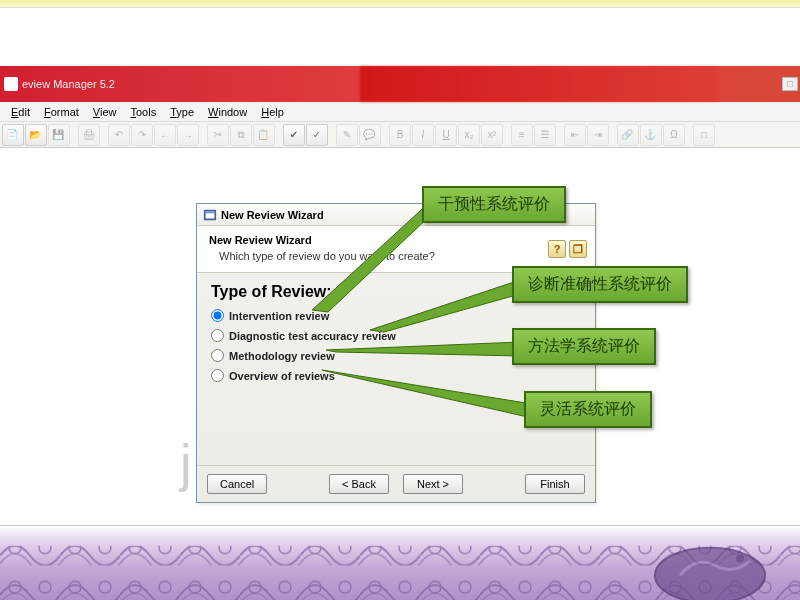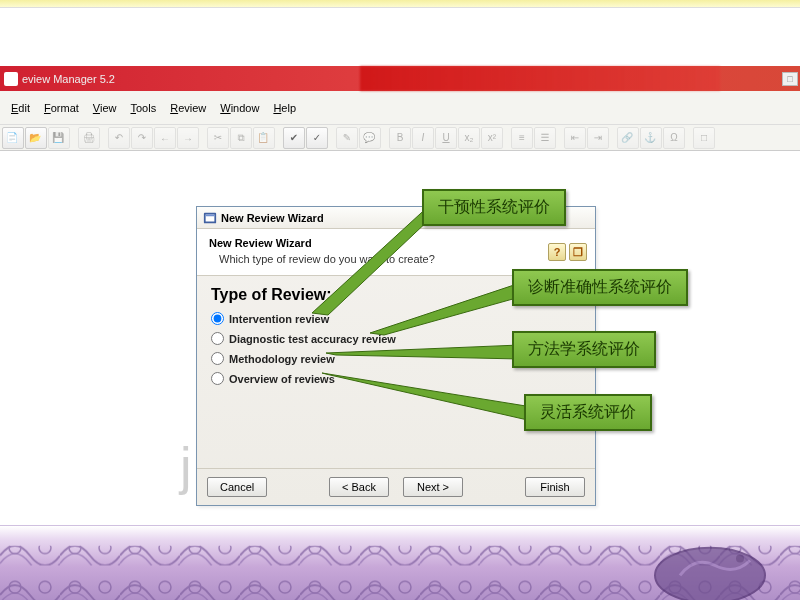--- a/index.html
+++ b/index.html
@@ -1,27 +1,27 @@
 <!DOCTYPE html>
 <html><head>
 <meta charset="utf-8">
 <style>
   * { box-sizing: border-box; margin: 0; padding: 0; }
   body { width: 800px; height: 600px; font-family: Tahoma, Arial, sans-serif; font-size: 11px; background: #fff; position: relative; overflow: hidden; }
   
   .top-yellow { height: 8px; background: linear-gradient(#f5f0a0, #fdfbd0); border-bottom: 1px solid #ddd; }
   .whitespace-top { height: 58px; background: #fff; }
   
-  .titlebar { background: linear-gradient(90deg, #d02030 0%, #e04040 50%, #d84838 100%); color: #fff; height: 25px; display: flex; align-items: center; padding: 0 4px; font-size: 11px; position: relative; }
+  .titlebar { background: linear-gradient(90deg, #d02030 0%, #e04040 50%, #d84838 100%); color: #fff; height: 36px; display: flex; align-items: center; padding: 0 4px; font-size: 11px; position: relative; }
   .titlebar .icon { width: 14px; height: 14px; background: #fff; border-radius: 2px; margin-right: 4px; }
   .titlebar .title { color: #eee; }
   .titlebar .red-center { position: absolute; left: 45%; width: 45%; height: 100%; background: linear-gradient(90deg, rgba(200,0,0,0.6), rgba(230,50,50,0.4)); filter: blur(1px); }
   .titlebar .close { position: absolute; right: 2px; width: 16px; height: 14px; display: flex; align-items: center; justify-content: center; color: #888; background: #f0f0f0; border: 1px solid #bbb; font-size: 9px; }
   
-  .menubar { background: #f4f4f0; border-bottom: 1px solid #ddd; height: 34px; display: flex; align-items: center; padding: 0 4px; }
+  .menubar { background: #f4f4f0; border-bottom: 1px solid #ddd; height: 20px; display: flex; align-items: center; padding: 0 4px; }
   .menubar span { padding: 2px 7px; }
   .menubar span:first-letter { text-decoration: underline; }
   
   .toolbar { background: #f4f4f0; border-bottom: 1px solid #ccc; height: 26px; display: flex; align-items: center; padding: 0 2px; gap: 1px; }
   .tbtn { width: 22px; height: 22px; border: 1px solid #ccc; background: linear-gradient(#fdfdfd,#ebebeb); border-radius: 2px; display: flex; align-items: center; justify-content: center; font-size: 10px; color: #666; }
   .tbtn.disabled { opacity: 0.45; }
   .tsep { width: 6px; }
   
   .canvas { background: #fff; position: relative; height: 390px; }
   
@@ -70,21 +70,21 @@
   <span class="title">eview Manager 5.2</span>
   <div class="red-center"></div>
   <div class="close">□</div>
 </div>
 
 <div class="menubar">
   <span>Edit</span>
   <span>Format</span>
   <span>View</span>
   <span>Tools</span>
-  <span>Review</span>
+  <span>Type</span>
   <span>Window</span>
   <span>Help</span>
 </div>
 
 <div class="toolbar">
   <div class="tbtn">📄</div>
   <div class="tbtn">📂</div>
   <div class="tbtn disabled">💾</div>
   <div class="tsep"></div>
   <div class="tbtn disabled">🖨</div>

